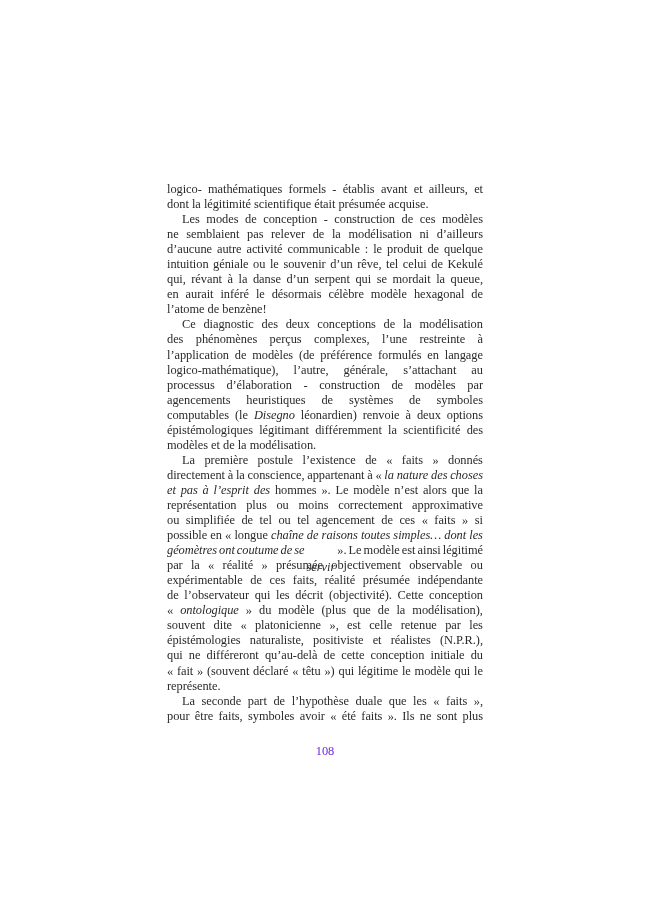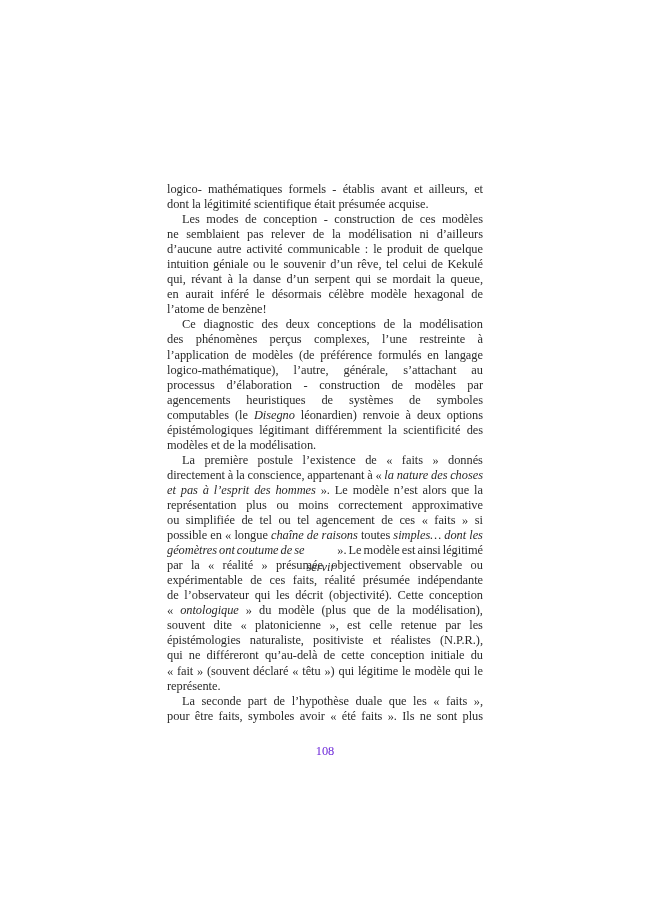--- a/index.html
+++ b/index.html
@@ -265,21 +265,21 @@
           <span class="w" style="font-style: italic;">nature</span>
           <span class="w" style="font-style: italic;">des</span>
           <span class="w" style="font-style: italic;">choses</span>
         </div>
         <div class="jline">
           <span class="w" style="font-style: italic;">et</span>
           <span class="w" style="font-style: italic;">pas</span>
           <span class="w" style="font-style: italic;">à</span>
           <span class="w" style="font-style: italic;">l’esprit</span>
           <span class="w" style="font-style: italic;">des</span>
-          <span class="w" style="font-style: italic;">hommes</span>
+          <span class="w" style="">hommes</span>
           <span class="w">».</span>
           <span class="w">Le</span>
           <span class="w">modèle</span>
           <span class="w">n’est</span>
           <span class="w">alors</span>
           <span class="w">que</span>
           <span class="w">la</span>
         </div>
         <div class="jline">
           <span class="w">représentation</span>
@@ -305,21 +305,21 @@
           <span class="w">si</span>
         </div>
         <div class="jline">
           <span class="w">possible</span>
           <span class="w">en</span>
           <span class="w">«</span>
           <span class="w" style="">longue</span>
           <span class="w" style="font-style: italic;">chaîne</span>
           <span class="w" style="font-style: italic;">de</span>
           <span class="w" style="font-style: italic;">raisons</span>
-          <span class="w" style="">toutes</span>
+          <span class="w" style="font-style: italic;">toutes</span>
           <span class="w" style="font-style: italic;">simples…</span>
           <span class="w" style="font-style: italic;">dont</span>
           <span class="w" style="font-style: italic;">les</span>
         </div>
         <div class="jline">
           <span class="w" style="font-style: italic;">géomètres</span>
           <span class="w" style="font-style: italic;">ont</span>
           <span class="w" style="font-style: italic;">coutume</span>
           <span class="w" style="font-style: italic;">de</span>
           <span class="w" style="font-style: italic;">se</span>

